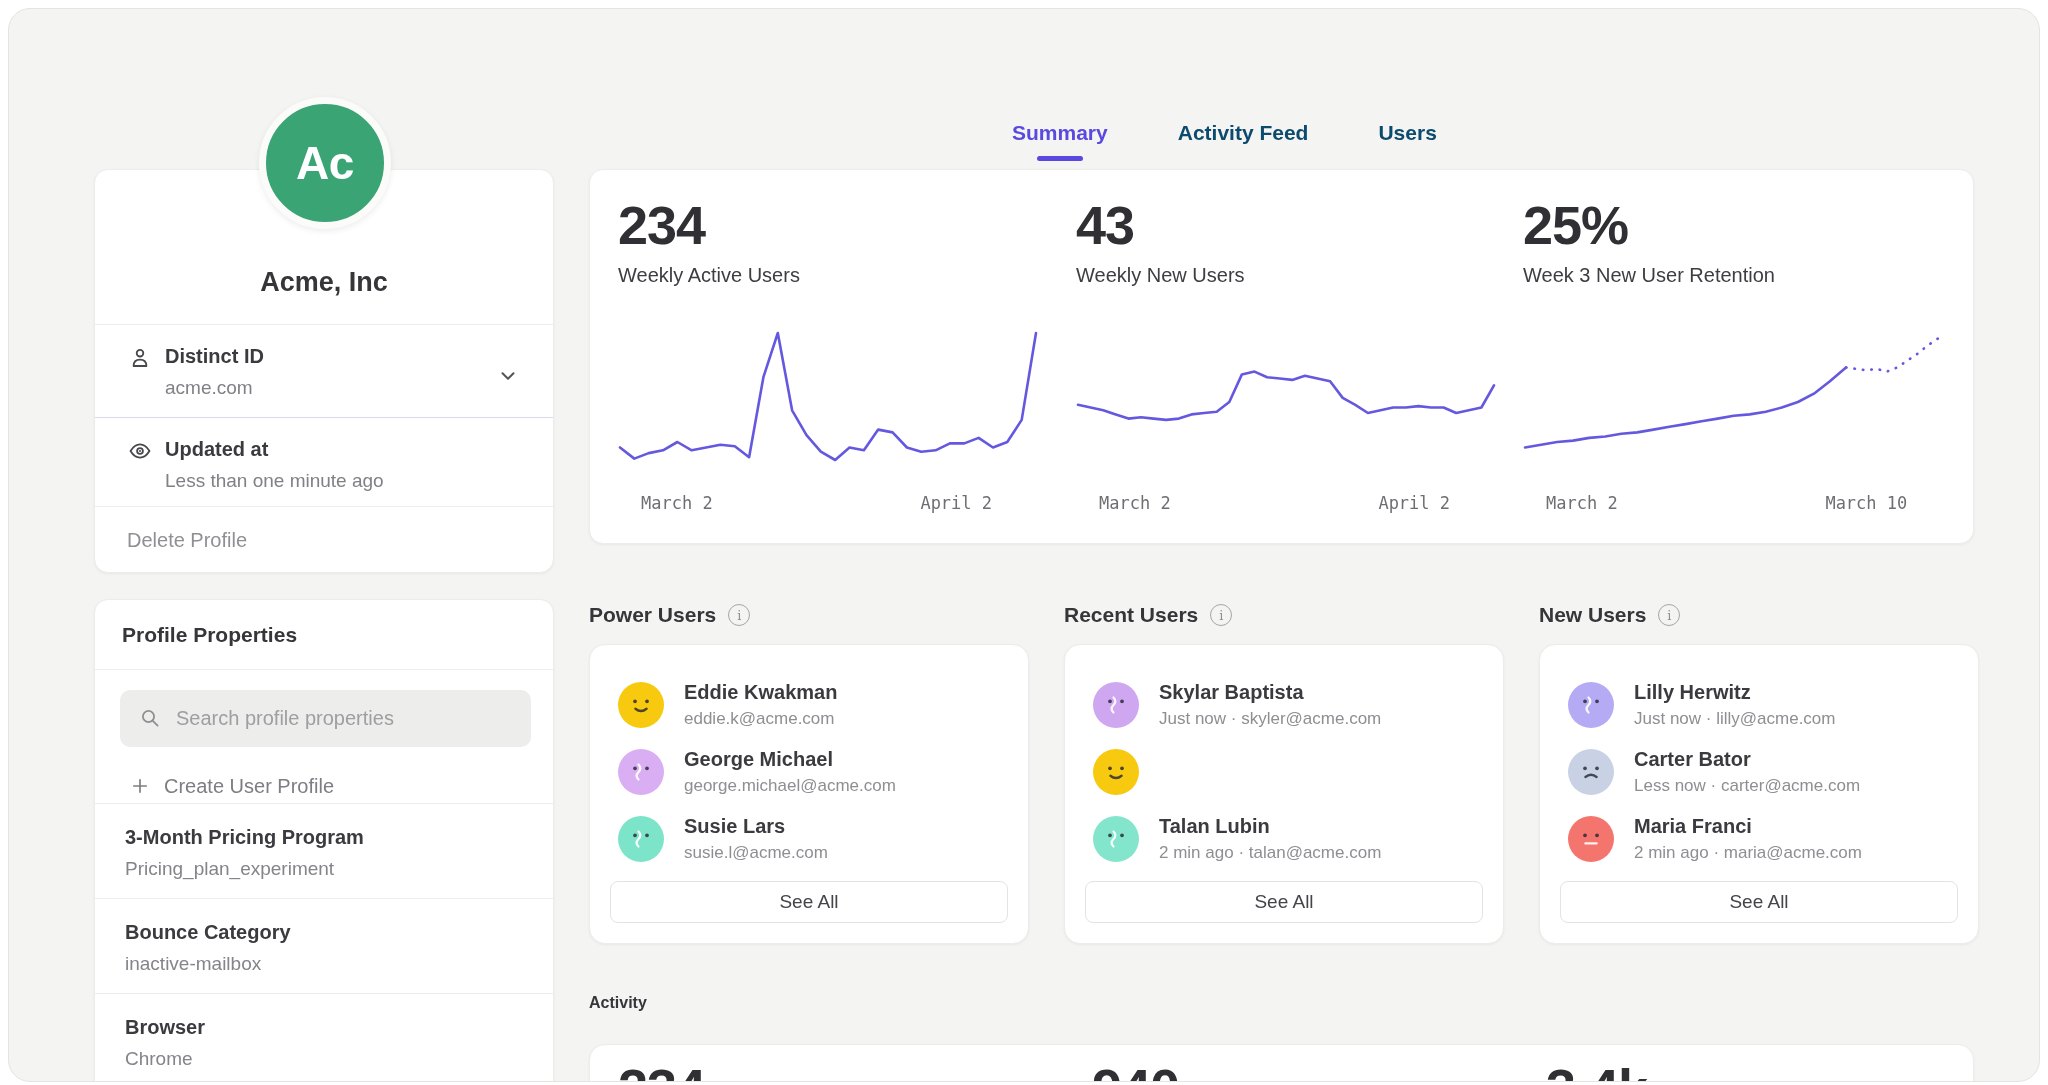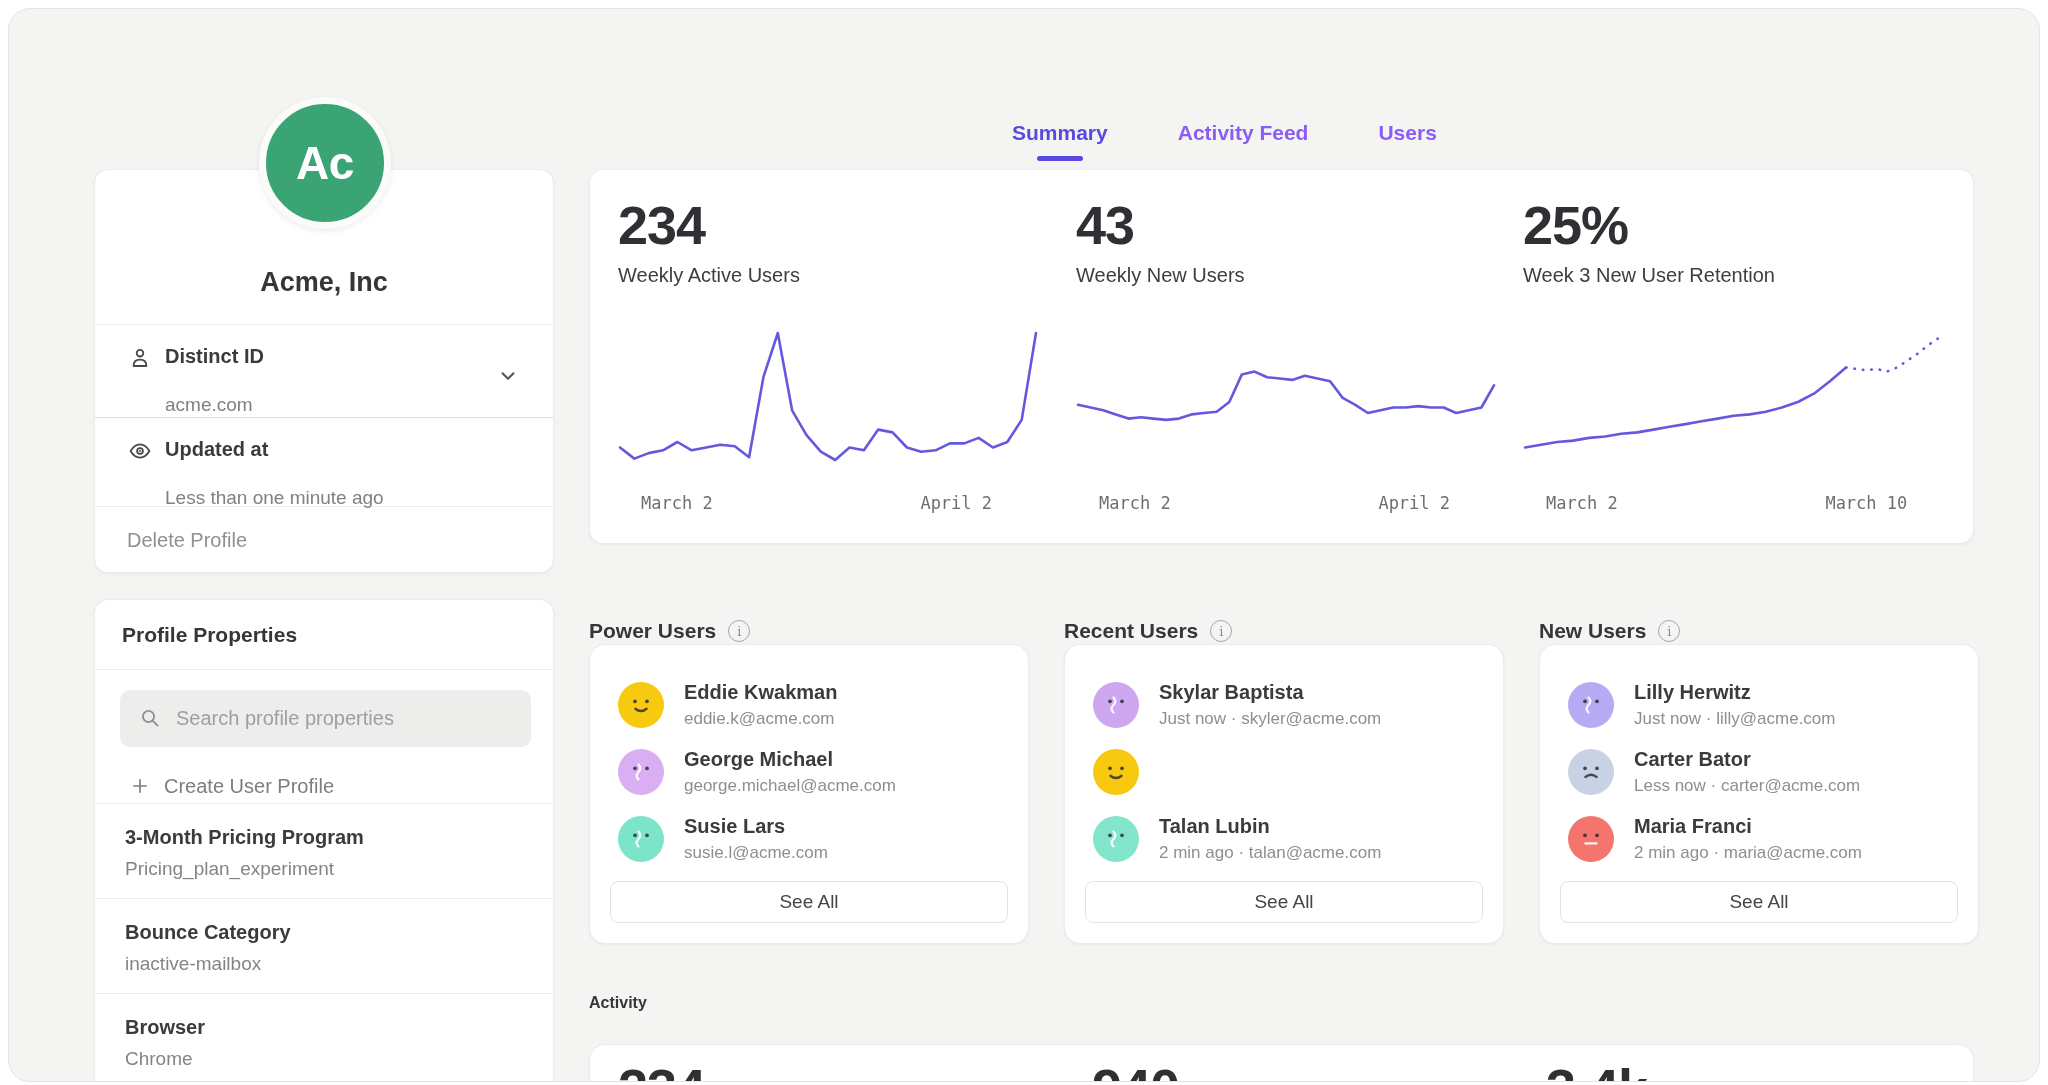--- a/index.html
+++ b/index.html
@@ -18,21 +18,21 @@
   .card { position:absolute; background:#fff; border:1px solid #ececea; border-radius:14px;
     box-shadow:0 1px 3px rgba(25,25,50,.05); }
   .profile-card { left:85px; top:160px; width:460px; height:404px; }
   .profile-name { height:155px; display:flex; align-items:flex-end; justify-content:center;
     padding-bottom:26px; font-size:27px; font-weight:700; color:#35353a; border-bottom:1px solid #ededeb; }
   .field-row { position:relative; padding:20px 24px 0 33px; }
   .field-row.r1 { height:93px; border-bottom:1px solid #dcd9ec; }
   .field-row.r2 { height:89px; border-bottom:1px solid #ededeb; }
   .field-ico { position:absolute; left:33px; top:21px; width:24px; height:24px; color:#47474c; }
   .field-label { margin-left:37px; font-size:20px; font-weight:700; color:#3a3a3f; }
-  .field-value { margin-left:37px; margin-top:26px; font-size:19px; color:#808086; }
+  .field-value { margin-left:37px; margin-top:9px; font-size:19px; color:#808086; }
   .chevron { position:absolute; right:34px; top:40px; width:22px; height:22px; color:#55555a; cursor:pointer; }
   .delete-row { height:66px; display:flex; align-items:center; padding-left:32px;
     font-size:20px; color:#8f8f95; cursor:pointer; }
 
   .props-card { left:85px; top:590px; width:460px; height:560px; }
   .props-title { height:70px; display:flex; align-items:center; padding-left:27px;
     font-size:21px; font-weight:700; color:#35353a; border-bottom:1px solid #ededeb; }
   .search-wrap { position:relative; margin:20px 24px 0 25px; }
   .search-wrap svg { position:absolute; left:18px; top:16px; width:24px; height:24px; color:#8f8f94; }
   .search-input { width:411px; height:57px; background:#ededeb; border:none; outline:none;
@@ -43,39 +43,39 @@
     color:#7d7d83; cursor:pointer; }
   .create-row svg { width:20px; height:20px; }
   .create-label { font-size:20px; }
   .prop-row { border-top:1px solid #ededeb; padding:22px 24px 0 30px; height:95px; margin-top:0; }
   .prop-row:first-of-type { margin-top:22px; }
   .prop-name { font-size:20px; font-weight:700; color:#3a3a3f; }
   .prop-value { margin-top:9px; font-size:19px; color:#84848a; }
 
   
   .tabs { position:absolute; left:1003px; top:112px; display:flex; gap:70px; }
-  .tab { position:relative; font-size:21px; font-weight:700; color:#8b5cf6;
+  .tab { position:relative; font-size:21px; font-weight:700; color:#0c4a6e;
     padding-bottom:16px; cursor:pointer; }
   .tab.active { color:#5a49e0; }
   .tab.active::after { content:''; position:absolute; left:50%; transform:translateX(-50%);
     bottom:0; width:46px; height:5px; border-radius:3px; background:#5a49e0; }
 
   
   .stat-card { left:580px; top:160px; width:1385px; height:375px; }
   .stat-col { position:absolute; top:28px; width:420px; }
   .stat-col.c1 { left:28px; } .stat-col.c2 { left:486px; } .stat-col.c3 { left:933px; }
   .stat-number { font-size:54px; font-weight:700; color:#2f2f34; letter-spacing:-1px; line-height:1; }
   .stat-label { margin-top:12px; font-size:20px; color:#3d3d42; }
   .chart { display:block; margin-top:36px; width:420px; height:160px; }
   .axis { position:relative; height:30px; margin-top:10px;
     font-family:"DejaVu Sans Mono", monospace; font-size:17px; color:#6e6e73; }
   .axis .a1 { position:absolute; left:5.5%; } .axis .a2 { position:absolute; left:72%; }
 
   
-  .sec-head { position:absolute; top:610px; width:440px; display:flex; align-items:center; gap:12px; }
+  .sec-head { position:absolute; top:594px; width:440px; display:flex; align-items:center; gap:12px; }
   .sec-head.c1 { left:580px; } .sec-head.c2 { left:1055px; } .sec-head.c3 { left:1530px; }
   .sec-title { font-size:21px; font-weight:700; color:#35353a; }
   .info-ico { width:22px; height:22px; border:1.5px solid #a6a6ab; border-radius:50%;
     display:flex; align-items:center; justify-content:center; font-size:13px; color:#8e8e94;
     font-family:"DejaVu Serif", serif; cursor:pointer; }
 
   .user-card { top:635px; width:440px; height:300px; border-radius:16px; }
   .user-card.c1 { left:580px; } .user-card.c2 { left:1055px; } .user-card.c3 { left:1530px; }
   .user-row { position:relative; display:flex; align-items:center; gap:20px;
     margin:0 0 0 28px; height:67px; cursor:pointer; }

